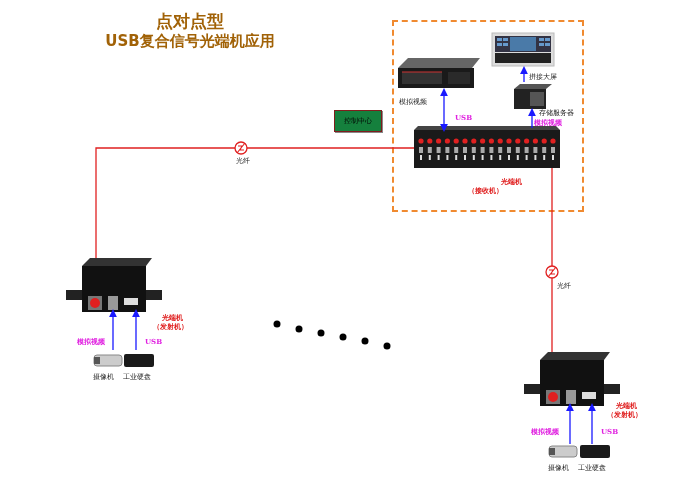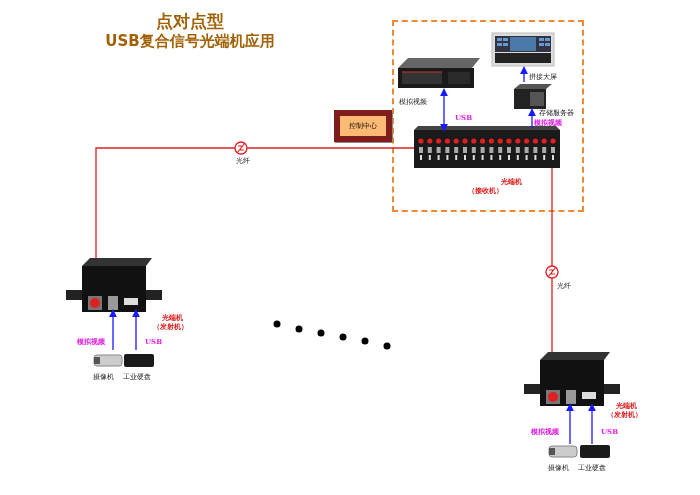--- a/index.html
+++ b/index.html
@@ -4,21 +4,21 @@
 <style>
   html, body { margin: 0; padding: 0; background: #ffffff; }
   body { width: 700px; height: 495px; position: relative; overflow: hidden; font-family: "DejaVu Sans", sans-serif; }
   .abs { position: absolute; }
   .title { font-weight: bold; color: #a16207; text-align: center; }
   .t1 { left: 80px; top: 10px; width: 220px; font-size: 17px; }
   .t2 { left: 40px; top: 32px; width: 300px; font-size: 15px; }
   .lbl { font-size: 7px; color: #222; white-space: nowrap; font-family: "DejaVu Serif", serif; }
   .red { color: #e02020; font-weight: bold; }
   .mag { color: #e020e0; font-weight: bold; }
-  .ctrl { left: 334px; top: 110px; width: 46px; height: 20px; background: #fdba74; border: 6px solid #7f1d1d; box-shadow: 1px 1px 0 #888; font-size: 7px; display: flex; align-items: center; justify-content: center; font-family: "DejaVu Serif", serif; }
+  .ctrl { left: 334px; top: 110px; width: 46px; height: 20px; background: #15803d; border: 1px solid #7f1d1d; box-shadow: 1px 1px 0 #888; font-size: 7px; display: flex; align-items: center; justify-content: center; font-family: "DejaVu Serif", serif; }
   .dashbox { left: 392px; top: 20px; width: 192px; height: 192px; border: 2px dashed #f08a30; box-sizing: border-box; }
   svg { position: absolute; left: 0; top: 0; }
 </style>
 </head>
 <body>
 
 <div class="abs title t1">点对点型</div>
 <div class="abs title t2">USB复合信号光端机应用</div>
 
 <div class="abs dashbox"></div>

